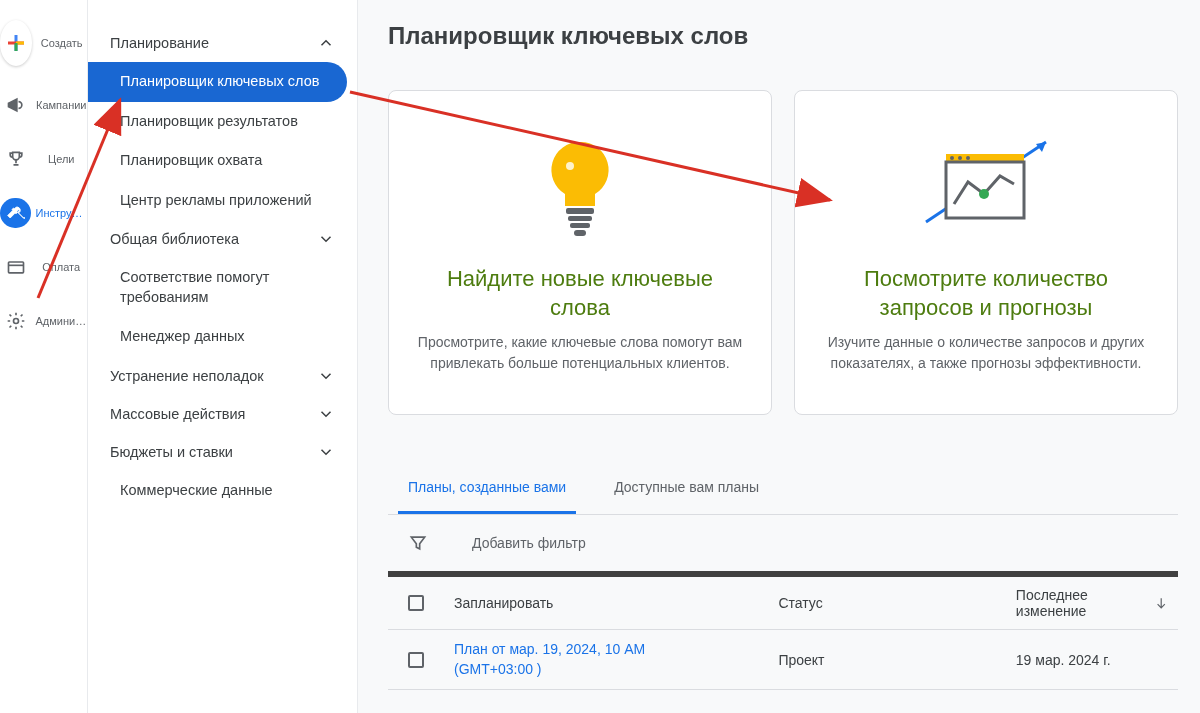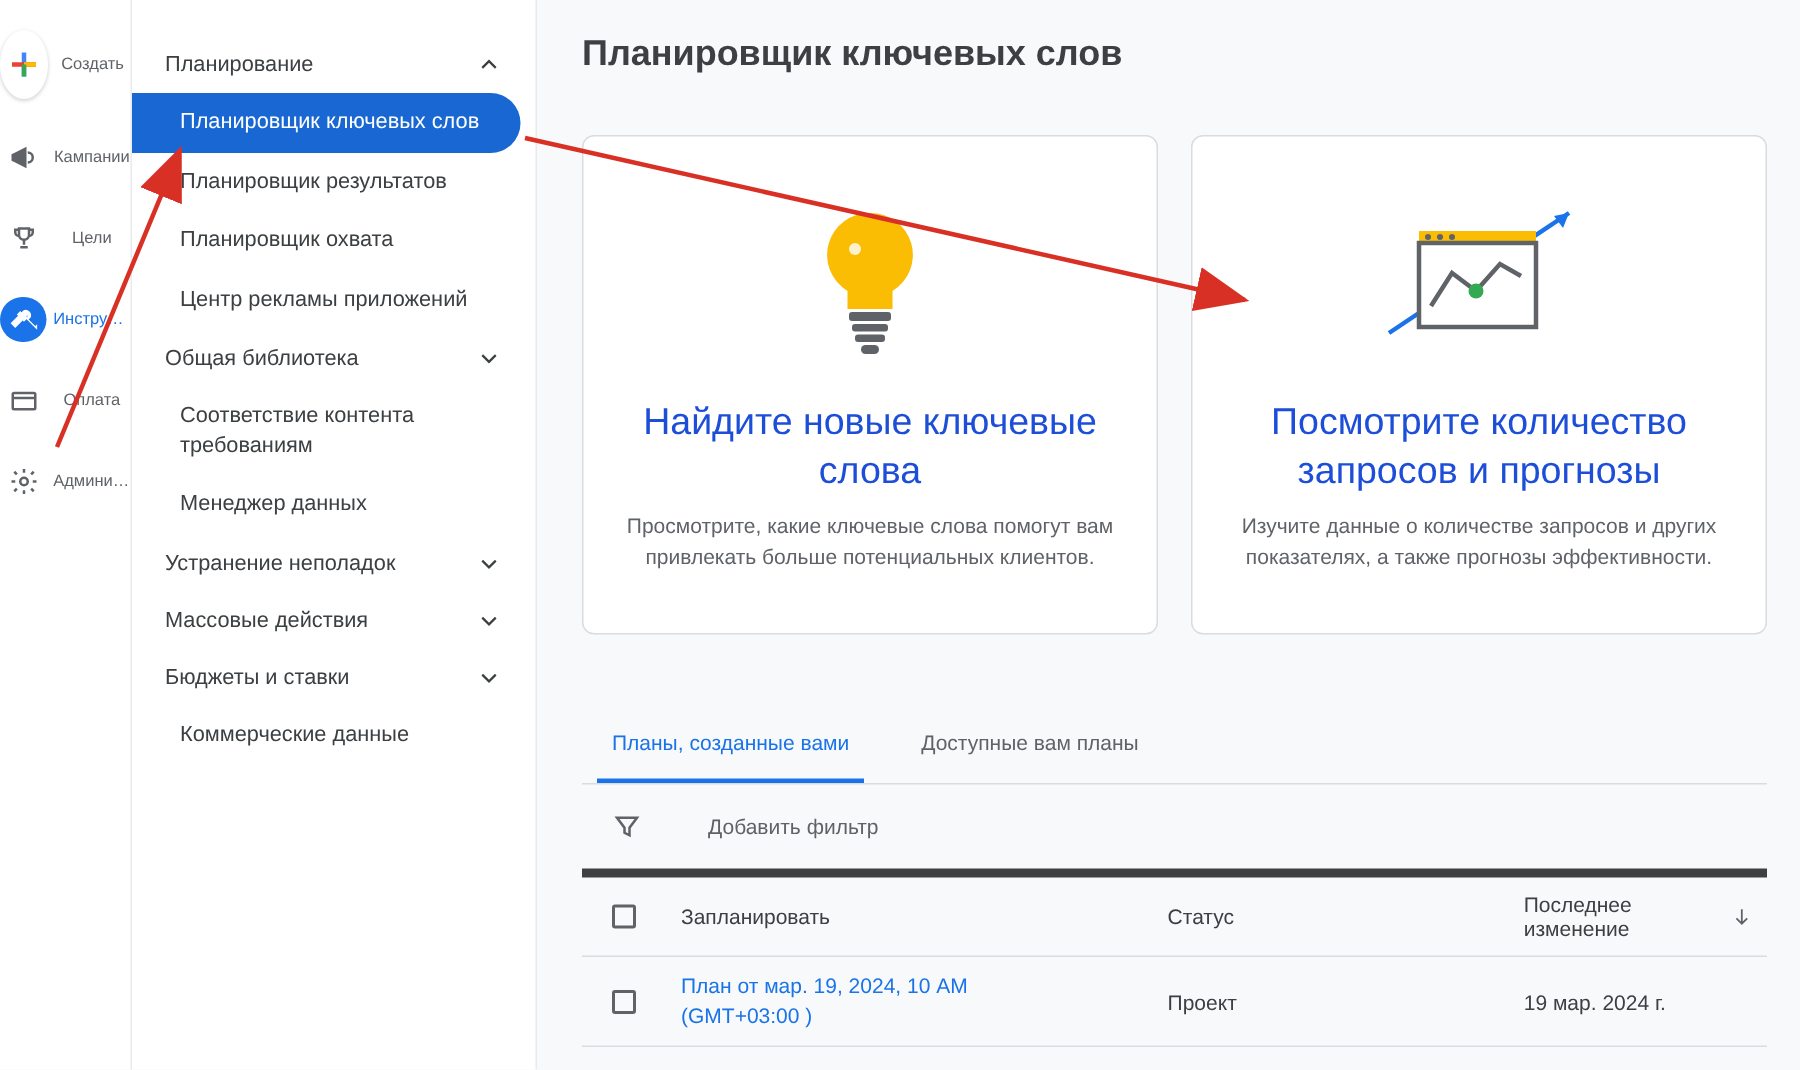--- a/index.html
+++ b/index.html
@@ -20,21 +20,21 @@
     .nav-header svg { width: 18px; height: 18px; }
     .nav-sub { padding: 10px 0 10px 32px; cursor: pointer; font-size: 14.5px; color: #3c4043; line-height: 1.35; }
     .nav-sub.active { background: #1967d2; color: #fff; border-radius: 0 24px 24px 0; margin-right: 10px; padding-right: 20px; }
 
     .main { position: absolute; left: 358px; top: 0; right: 0; height: 100%; padding: 20px 22px 0 30px; }
     .page-title { font-size: 24px; color: #3c4043; margin-bottom: 40px; margin-top: 2px; }
 
     .cards-row { display: flex; gap: 22px; margin-bottom: 48px; }
     .card { flex: 1; background: #fff; border: 1px solid #dadce0; border-radius: 8px; padding: 36px 26px 40px; text-align: center; cursor: pointer; }
     .card-illustration { height: 120px; display: flex; align-items: center; justify-content: center; margin-bottom: 18px; }
-    .card-title { font-size: 25px; color: #1d4ed8; margin-bottom: 10px; line-height: 1.3; }
+    .card-title { font-size: 22px; color: #4d7c0f; margin-bottom: 10px; line-height: 1.3; }
     .card-desc { font-size: 14px; color: #5f6368; line-height: 1.5; }
 
     .tabs { border-bottom: 1px solid #dadce0; display: flex; gap: 28px; padding: 0 10px; }
     .tab { padding: 16px 10px; font-size: 14px; color: #5f6368; cursor: pointer; border-bottom: 3px solid transparent; }
     .tab.active { color: #1a73e8; border-bottom-color: #1a73e8; font-weight: 500; }
 
     .filter-row { display: flex; align-items: center; gap: 44px; padding: 18px 20px; color: #5f6368; font-size: 14px; cursor: pointer; }
 
     .table { width: 100%; border-top: 6px solid #404040; }
     .trow { display: flex; align-items: center; border-bottom: 1px solid #dadce0; padding: 10px 0; min-height: 48px; }
@@ -126,21 +126,21 @@
   <div class="nav-sub">Планировщик результатов</div>
   <div class="nav-sub">Планировщик охвата</div>
   <div class="nav-sub">Центр рекламы приложений</div>
 
   <div class="nav-header">
     <span class="nav-header-text">Общая библиотека</span>
     <svg viewBox="0 0 24 24" fill="none" stroke="#3c4043" stroke-width="2">
         <path d="M6 9l6 6 6-6"></path>
       </svg>
   </div>
-  <div class="nav-sub">Соответствие контента требованиям</div>
+  <div class="nav-sub">Соответствие помогут требованиям</div>
   <div class="nav-sub">Менеджер данных</div>
 
   <div class="nav-header">
     <span class="nav-header-text">Устранение неполадок</span>
     <svg viewBox="0 0 24 24" fill="none" stroke="#3c4043" stroke-width="2">
         <path d="M6 9l6 6 6-6"></path>
       </svg>
   </div>
   <div class="nav-header">
     <span class="nav-header-text">Массовые действия</span>

